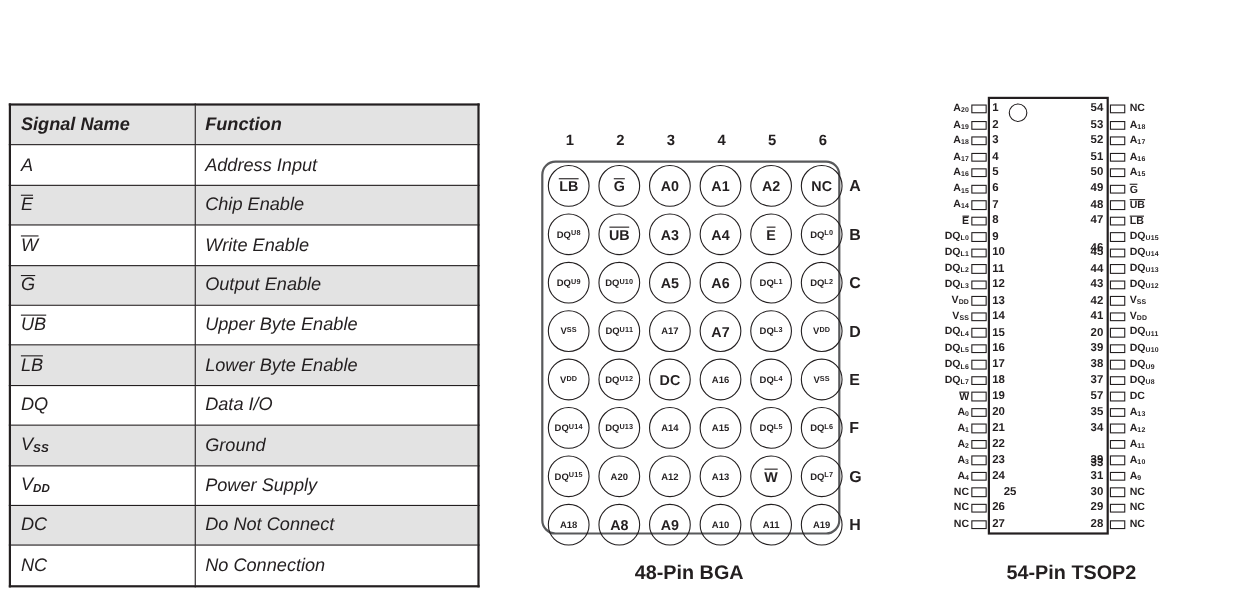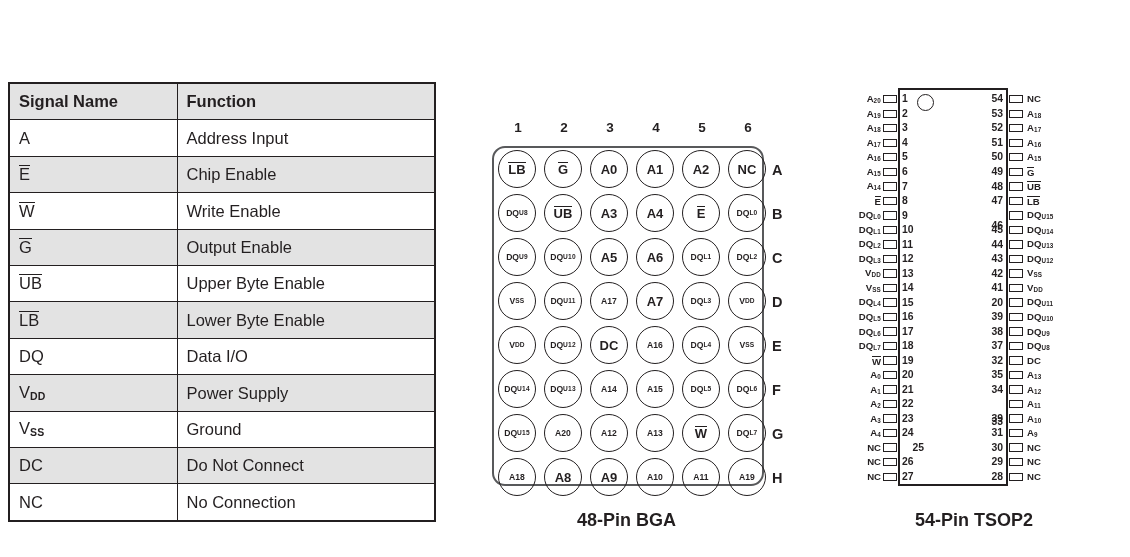--- a/index.html
+++ b/index.html
@@ -31,25 +31,26 @@
     font-size:18px;
     color:#231f20;
     white-space:nowrap;
   }
   #bga-caption{left:577px;top:510px;}
   #tsop-caption{left:915px;top:510px;}
 
   
   #pin-table{
     position:absolute;
-    left:8px;top:82px;
+    left:8px;top:94px;
     width:426px;
     border-collapse:collapse;
     table-layout:fixed;
     border:2.5px solid #231f20;
+    font-style:italic;
   }
   #pin-table col.c1{width:168px;}
   #pin-table col.c2{width:258px;}
   #pin-table th,#pin-table td{
     border:1.4px solid #231f20;
     padding:0 0 0 9px;
     height:35.4px;
     text-align:left;
     vertical-align:middle;
     font-size:16.5px;
@@ -185,26 +186,26 @@
         </tr>
         <tr>
           <td><span class="ovl">LB</span></td>
           <td>Lower Byte Enable</td>
         </tr>
         <tr>
           <td>DQ</td>
           <td>Data I/O</td>
         </tr>
         <tr>
+          <td>V<span class="sub">SS</span></td>
+          <td>Ground</td>
+        </tr>
+        <tr>
           <td>V<span class="sub">DD</span></td>
           <td>Power Supply</td>
-        </tr>
-        <tr>
-          <td>V<span class="sub">SS</span></td>
-          <td>Ground</td>
         </tr>
         <tr>
           <td>DC</td>
           <td>Do Not Connect</td>
         </tr>
         <tr>
           <td>NC</td>
           <td>No Connection</td>
         </tr>
       </tbody>
@@ -425,21 +426,21 @@
         <div class="lead right" style="top: 230.8px;"></div>
         <div class="pnum right" style="top: 230.2px;">39</div>
         <div class="plabel right" style="top: 230px;">DQ<span class="sub">U10</span></div>
         <div class="lead right" style="top: 245.32px;"></div>
         <div class="pnum right" style="top: 244.72px;">38</div>
         <div class="plabel right" style="top: 244.52px;">DQ<span class="sub">U9</span></div>
         <div class="lead right" style="top: 259.84px;"></div>
         <div class="pnum right" style="top: 259.24px;">37</div>
         <div class="plabel right" style="top: 259.04px;">DQ<span class="sub">U8</span></div>
         <div class="lead right" style="top: 274.36px;"></div>
-        <div class="pnum right" style="top: 273.76px;">32</div>
+        <div class="pnum right" style="top: 273.76px;">57</div>
         <div class="plabel right" style="top: 273.56px;">DC</div>
         <div class="lead right" style="top: 288.88px;"></div>
         <div class="pnum right" style="top: 288.28px;">35</div>
         <div class="plabel right" style="top: 288.08px;">A<span class="sub">13</span></div>
         <div class="lead right" style="top: 303.4px;"></div>
         <div class="pnum right" style="top: 302.8px;">34</div>
         <div class="plabel right" style="top: 302.6px;">A<span class="sub">12</span></div>
         <div class="lead right" style="top: 317.92px;"></div>
         <div class="pnum right" style="top: 335px;">33</div>
         <div class="plabel right" style="top: 317.12px;">A<span class="sub">11</span></div>

